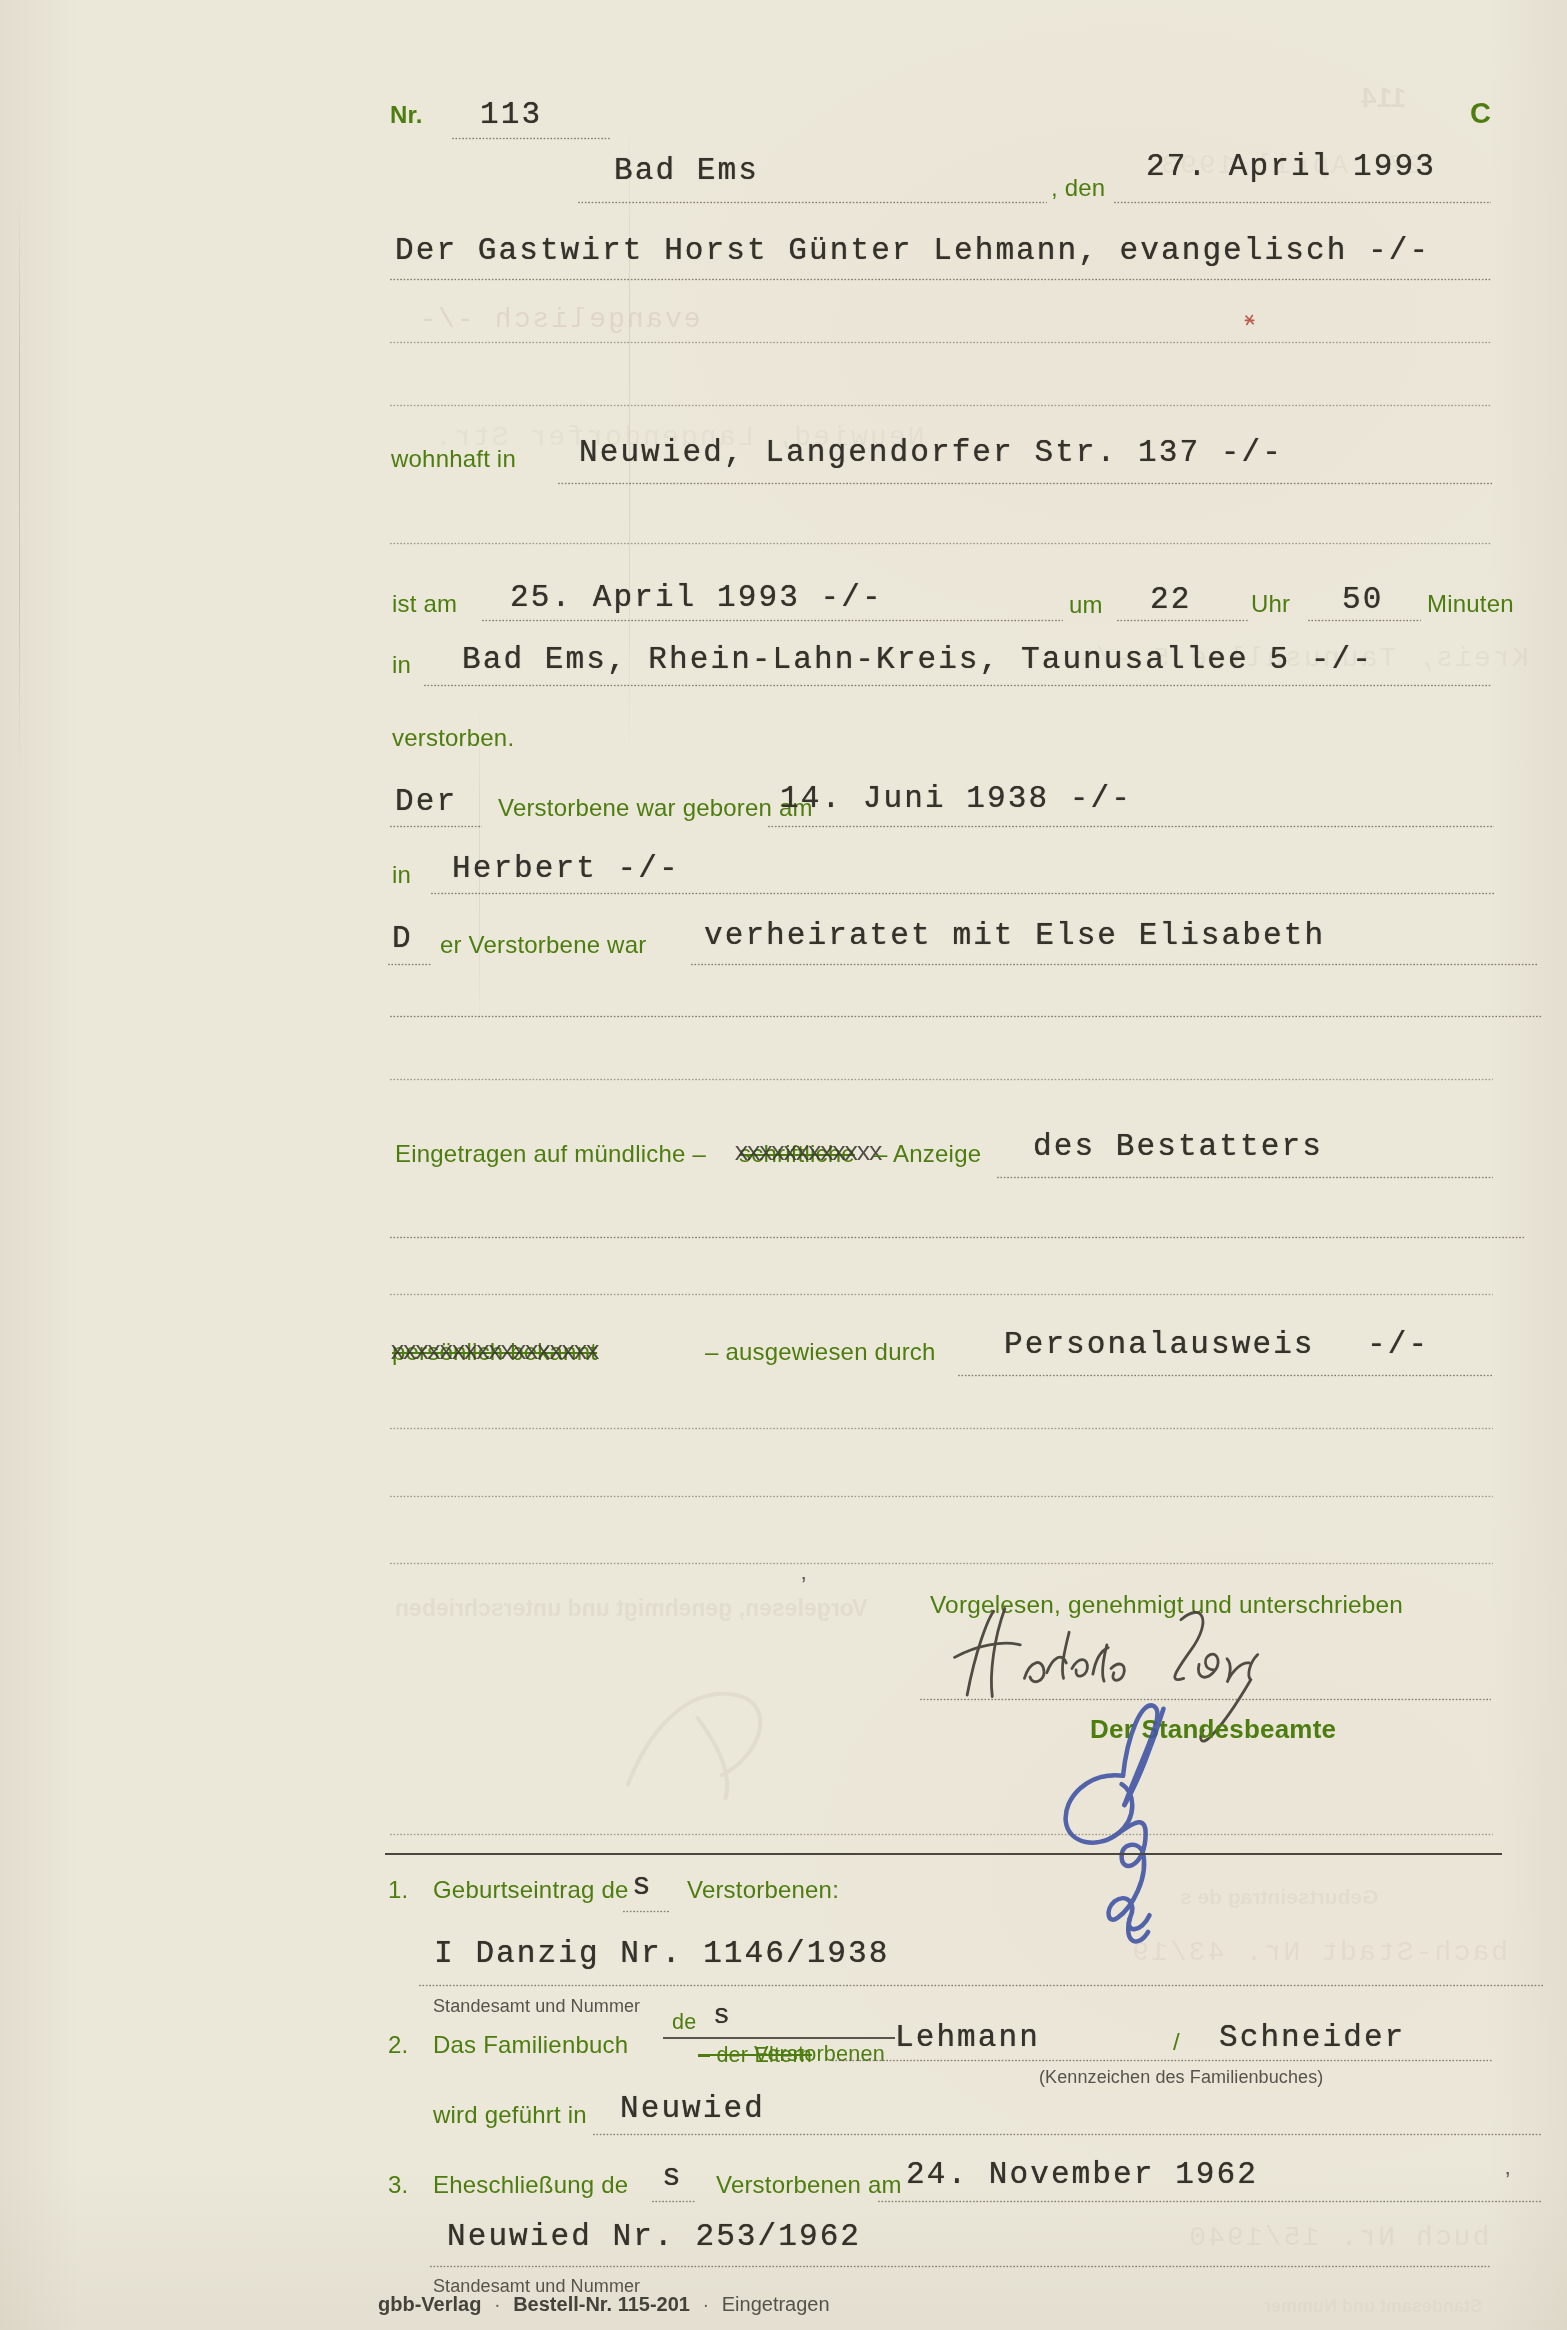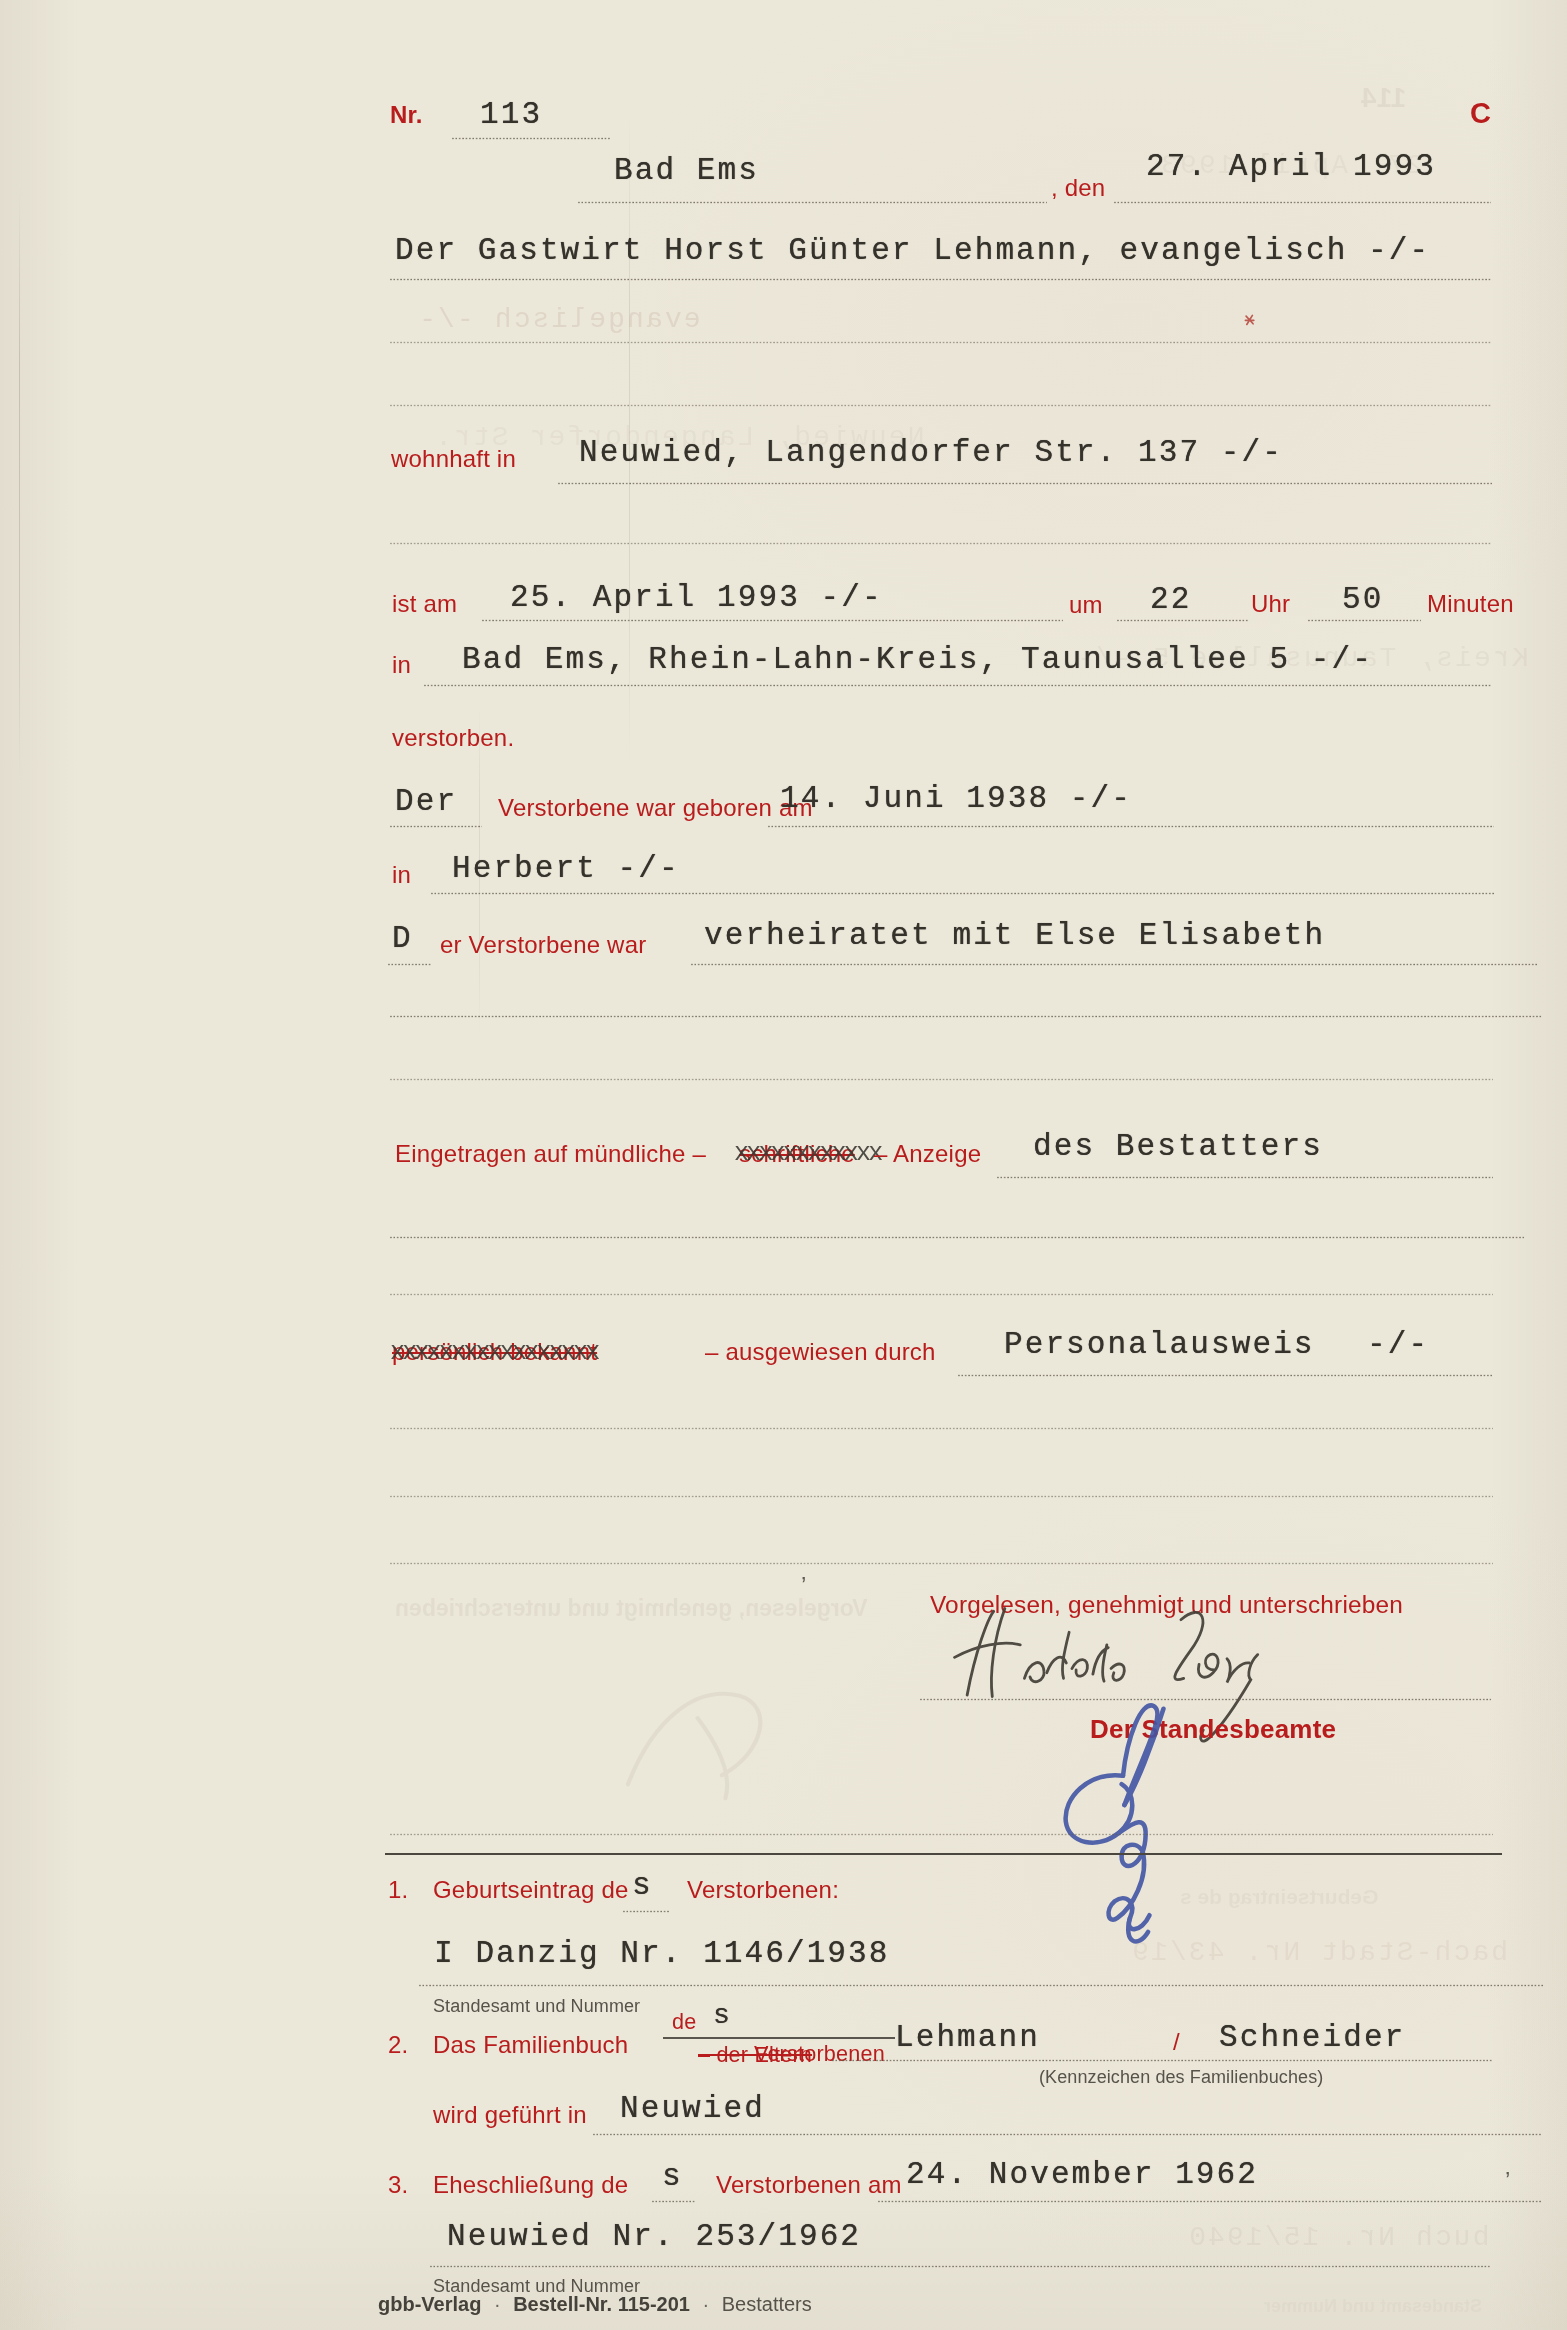--- a/index.html
+++ b/index.html
@@ -4,21 +4,21 @@
 <style>
   html,body{margin:0;padding:0;}
   .page{position:relative;width:1567px;height:2330px;background:#ebe7d9;overflow:hidden;
         font-family:"Liberation Sans",sans-serif;}
   .wash{position:absolute;inset:0;pointer-events:none;}
   .wash1{background:linear-gradient(90deg, rgba(203,196,178,.28), rgba(0,0,0,0) 5%, rgba(0,0,0,0) 95%, rgba(200,192,174,.22));}
   .wash2{background:radial-gradient(908px 628px at 72% 14%, rgba(226,204,188,.10), rgba(0,0,0,0) 62%),
                radial-gradient(977px 698px at 80% 80%, rgba(222,200,184,.08), rgba(0,0,0,0) 60%);}
   .wash3{background:linear-gradient(rgba(0,0,0,0) 93%, rgba(188,180,160,.16));}
 
-  .lbl{position:absolute;font-weight:700;font-size:24px;line-height:1;color:#b91c1c;letter-spacing:0.2px;white-space:nowrap;}
+  .lbl{position:absolute;font-weight:700;font-size:24px;line-height:1;color:#4d7c0f;letter-spacing:0.2px;white-space:nowrap;}
   .lbl.reg{font-weight:400;}
   .lbl.sm{font-size:18px;font-weight:400;color:#57534a;letter-spacing:0.1px;}
   .lbl.md{font-size:21.6px;}
   .lbl.big{font-size:29px;}
 
   .typed{position:absolute;font-family:"Liberation Mono","DejaVu Sans Mono",monospace;
          font-size:31px;line-height:1;color:#35322c;letter-spacing:2.1px;white-space:nowrap;
          text-shadow:0 0 0.7px rgba(53,50,44,.8),0.4px 0.4px 0 rgba(53,50,44,.22);}
 
   .dl{position:absolute;height:2.8px;
@@ -223,16 +223,16 @@
   <span class="tick" style="left:1505px;top:2167px;">’</span>
   <span class="typed" style="left:447px;top:2221px;">Neuwied Nr. 253/1962</span>
   <div class="dl" style="left:430px;top:2265px;width:1061px;"></div>
   <span class="lbl sm" style="left:433px;top:2277px;">Standesamt und Nummer</span>
 
   <div style="position:absolute;left:378px;top:2293px;font-size:20px;color:#45423c;white-space:nowrap;">
     <span style="font-weight:700;">gbb-Verlag</span>
     <span style="padding:0 7px;color:#6b675e;">·</span>
     <span style="font-weight:700;">Bestell-Nr. 115-201</span>
     <span style="padding:0 7px;color:#6b675e;">·</span>
-    <span style="font-weight:400;color:#56524a;">Bestatters</span>
+    <span style="font-weight:400;color:#56524a;">Eingetragen</span>
   </div>
 </div>
 
 
 </body></html>

